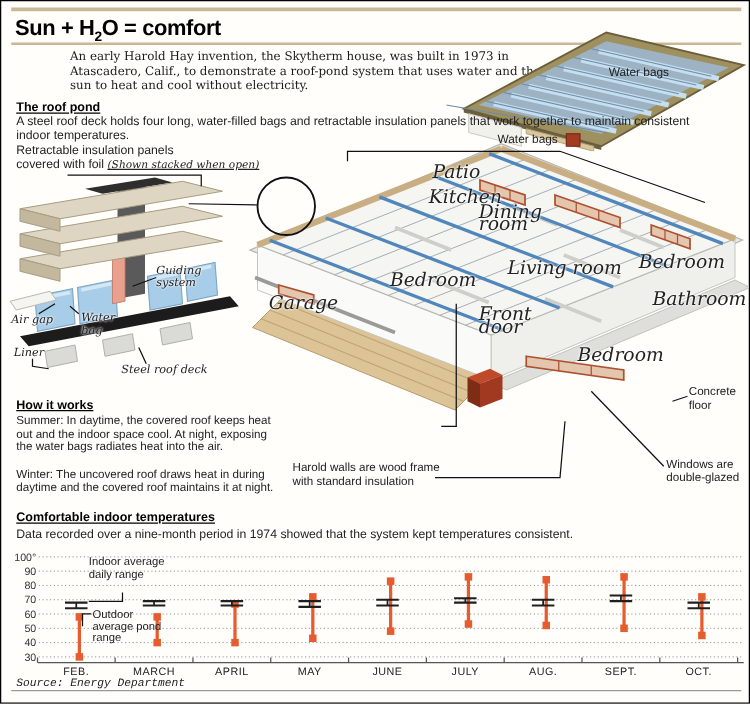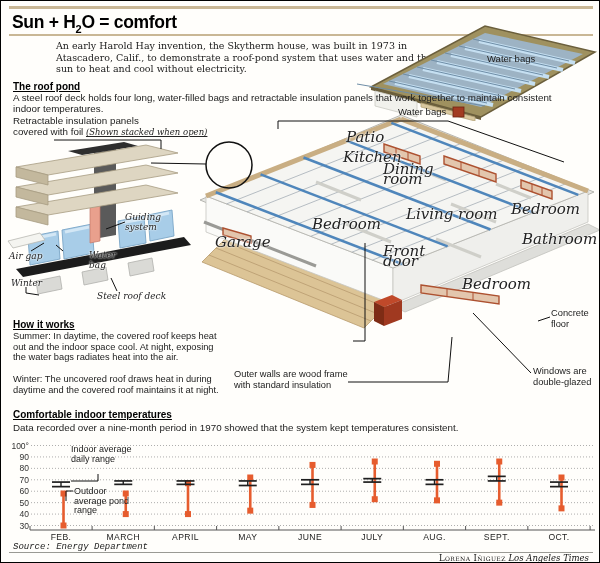--- a/index.html
+++ b/index.html
@@ -108,22 +108,22 @@
       <polygon points="10,66 42,74 42,84 10,76" fill="#c3b89d"></polygon>
       <polygon points="10,46 140,24 172,32 42,54" fill="#ded6c2"></polygon>
       <polygon points="10,46 42,54 42,64 10,56" fill="#c3b89d"></polygon>
       <polygon points="10,26 140,4 172,12 42,34" fill="#ded6c2"></polygon>
       <polygon points="10,26 42,34 42,44 10,36" fill="#c3b89d"></polygon>
     </g>
   </svg>
 
   <div class="abs ital" style="left:124px;top:211px;width:44px;">Guiding system</div>
   <div class="abs ital" style="left:8px;top:250px;">Air gap</div>
-  <div class="abs ital" style="left:64px;top:249px;width:36px;margin-left:24px;">Water bag</div>
-  <div class="abs ital" style="left:10px;top:277px;">Winter</div>
+  <div class="abs ital" style="left:64px;top:249px;width:36px;">Water bag</div>
+  <div class="abs ital" style="left:10px;top:277px;">Liner</div>
   <div class="abs ital" style="left:96px;top:290px;">Steel roof deck</div>
 
   <svg class="abs" style="left:195px;top:103px;" width="405" height="262" viewBox="0 0 405 262">
 
     <polygon points="197,202 392,120 404,126 209,208" fill="#dededa" stroke="#c2c2bd" stroke-width=".8"></polygon>
     <polygon points="4,96 205,11 398,88 199,178" fill="#e8e8e4" stroke="#b5b5b0" stroke-width="1"></polygon>
 
     <polygon points="34,130 196,196 168,224 6,158" fill="#dcc496" stroke="#b89a6c" stroke-width=".8"></polygon>
     <line x1="27" y1="137" x2="189" y2="203" stroke="#bfa377" stroke-width="1"></line>
     <line x1="20" y1="144" x2="182" y2="210" stroke="#bfa377" stroke-width="1"></line>
@@ -199,26 +199,26 @@
   <div class="abs room" style="left:494px;top:234px;margin-left:27px;">Bathroom</div>
   <div class="abs room wrap" style="left:382px;top:246px;width:36px;">Front door</div>
   <div class="abs room" style="left:461px;top:279px;">Bedroom</div>
   <div class="abs room" style="left:214px;top:237px;">Garage</div>
   <div class="abs room" style="left:311px;top:219px;">Bedroom</div>
 
   <div class="abs sechead" style="left:12px;top:318px;">How it works</div>
   <div class="abs callout" style="left:12px;top:330px;width:212px;">Summer: In daytime, the covered roof keeps heat out and the indoor space cool. At night, exposing the water bags radiates heat into the air.</div>
   <div class="abs callout" style="left:12px;top:373px;width:212px;">Winter: The uncovered roof draws heat in during daytime and the covered roof maintains it at night.</div>
 
-  <div class="abs callout" style="left:233px;top:368px;width:128px;">Outer walls are wood frame with standard insulation</div>
+  <div class="abs callout" style="left:233px;top:368px;width:128px;">Harold walls are wood frame with standard insulation</div>
   <div class="abs callout" style="left:532px;top:365px;width:62px;">Windows are double-glazed</div>
   <div class="abs callout" style="left:550px;top:307px;width:48px;">Concrete floor</div>
 
   <div class="abs sechead" style="left:12px;top:408px;">Comfortable indoor temperatures</div>
-  <div class="abs sansbody" style="left:12px;top:421px;width:580px;">Data recorded over a nine-month period in 1970 showed that the system kept temperatures consistent.</div>
+  <div class="abs sansbody" style="left:12px;top:421px;width:580px;">Data recorded over a nine-month period in 1974 showed that the system kept temperatures consistent.</div>
 
   <svg class="abs" id="temp-chart" style="left:0;top:438px;" width="600" height="106" viewBox="0 0 600 106">
       <line x1="30" y1="6.5" x2="594" y2="6.5" stroke="#999" stroke-width="0.8" stroke-dasharray="1,2"></line>
       <text x="28" y="9.5" text-anchor="end" class="ytick">100°</text>
       <line x1="30" y1="17.93" x2="594" y2="17.93" stroke="#999" stroke-width="0.8" stroke-dasharray="1,2"></line>
       <text x="28" y="20.93" text-anchor="end" class="ytick">90</text>
       <line x1="30" y1="29.36" x2="594" y2="29.36" stroke="#999" stroke-width="0.8" stroke-dasharray="1,2"></line>
       <text x="28" y="32.36" text-anchor="end" class="ytick">80</text>
       <line x1="30" y1="40.79" x2="594" y2="40.79" stroke="#999" stroke-width="0.8" stroke-dasharray="1,2"></line>
       <text x="28" y="43.79" text-anchor="end" class="ytick">70</text>
@@ -303,24 +303,20 @@
       <line x1="486.75" y1="41.933" x2="504.75" y2="41.933" stroke="#1f1f1f" stroke-width="1.7"></line>
       <line x1="558" y1="43.076" x2="558" y2="47.648" stroke="#1f1f1f" stroke-width="1.4"></line>
       <line x1="549" y1="43.076" x2="567" y2="43.076" stroke="#1f1f1f" stroke-width="1.7"></line>
       <line x1="549" y1="47.648" x2="567" y2="47.648" stroke="#1f1f1f" stroke-width="1.7"></line>
     </svg>
   <div class="abs legend" style="left:70px;top:444px;width:62px;">Indoor average daily range</div>
   <div class="abs legend" style="left:73px;top:486px;width:62px;">Outdoor average pond range</div>
 
   <div class="abs" id="source" style="left:12px;top:541px;">Source: Energy Department</div>
   <div class="abs" style="left:8px;top:551px;width:584px;height:1px;background:#9a9a94;"></div>
-  <div class="abs" id="credit" style="right:10px;top:552px;">
-    <span class="nm">Lorena Iñiguez</span>
-    <span class="pub">Los Angeles Times</span>
-  </div>
 
   <svg class="abs" id="overlay" style="left:0;top:0;" width="600" height="563" viewBox="0 0 600 563">
     <g fill="none" stroke="#111" stroke-width="1">
 
       <polyline points="53,139 160,139 160,148"></polyline>
 
       <line x1="150" y1="162" x2="205" y2="163"></line>
       <circle cx="228" cy="164" r="23" stroke-width="1.5"></circle>
 
       <polyline points="277,128 277,120 447,120 563,161"></polyline>

